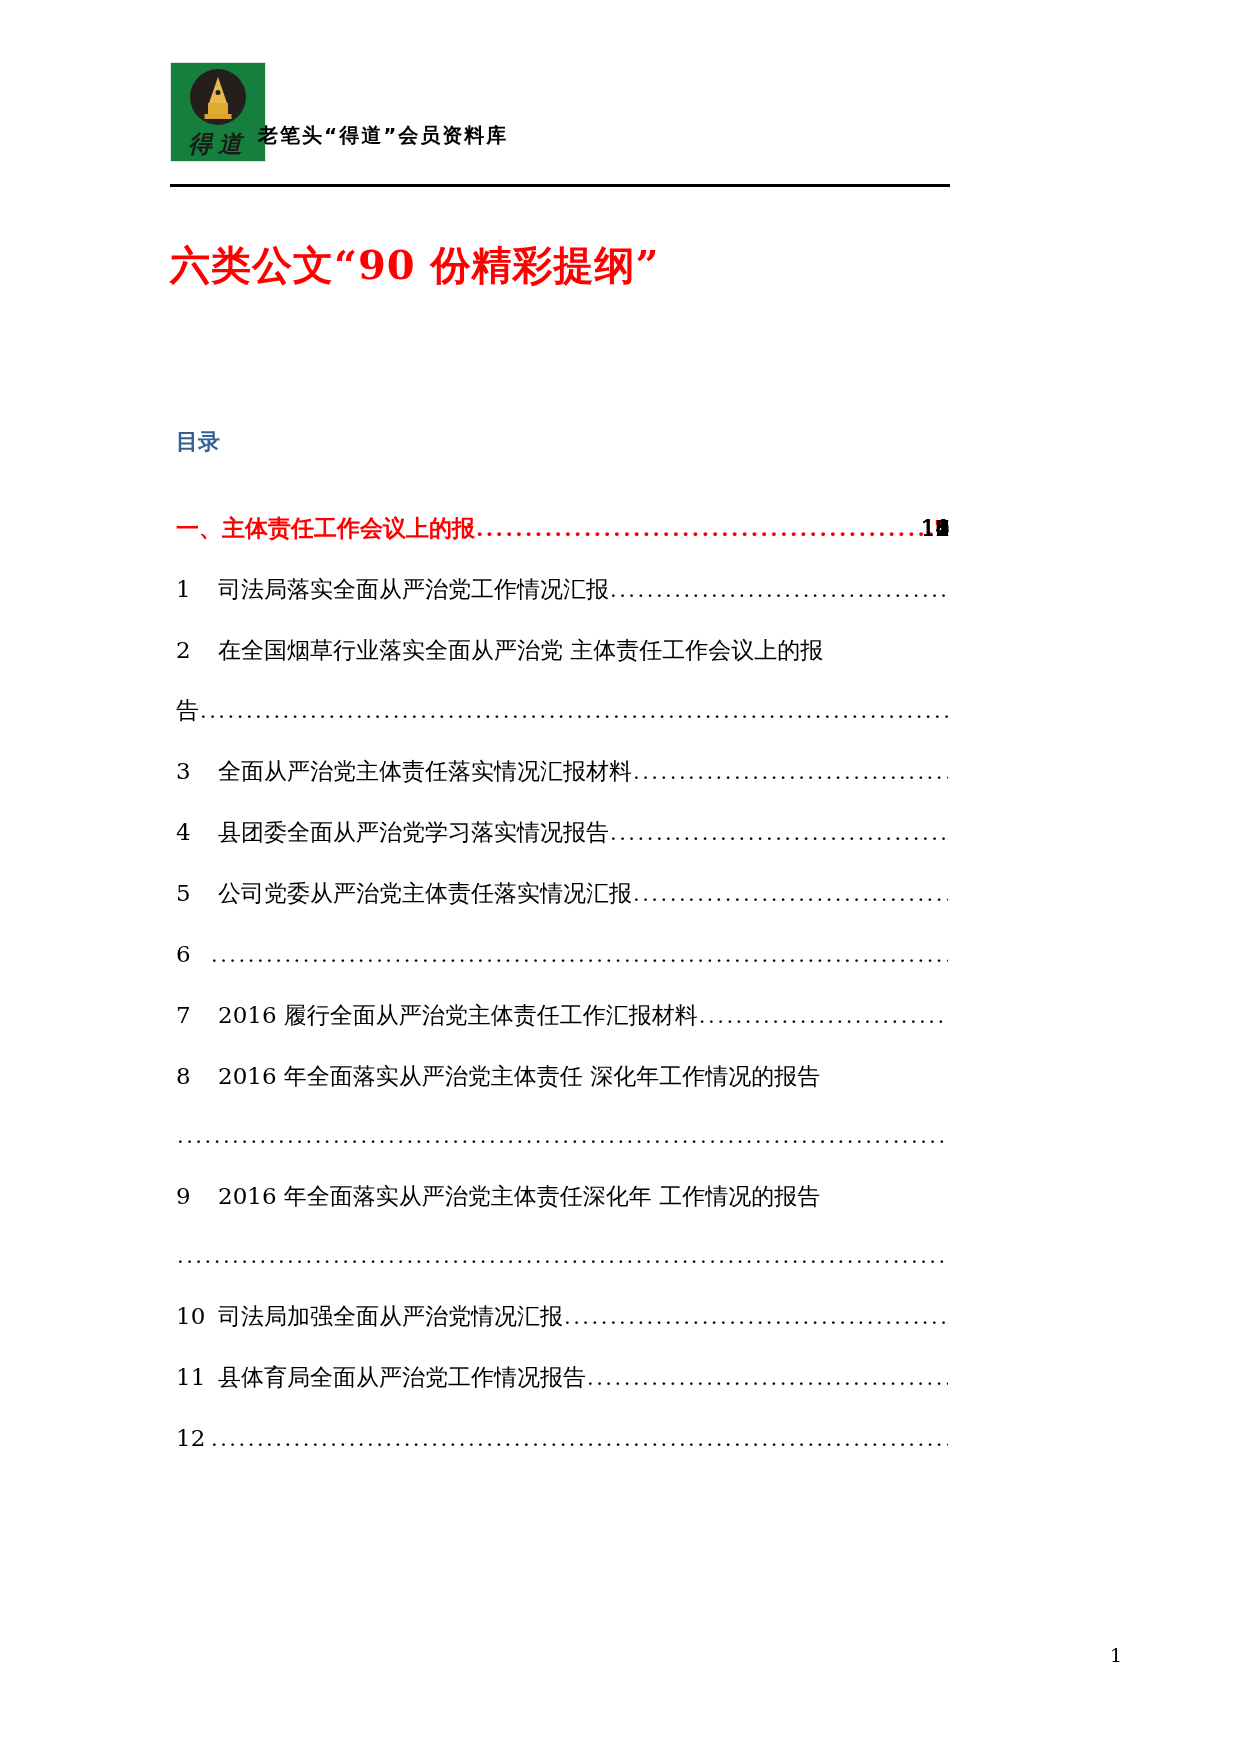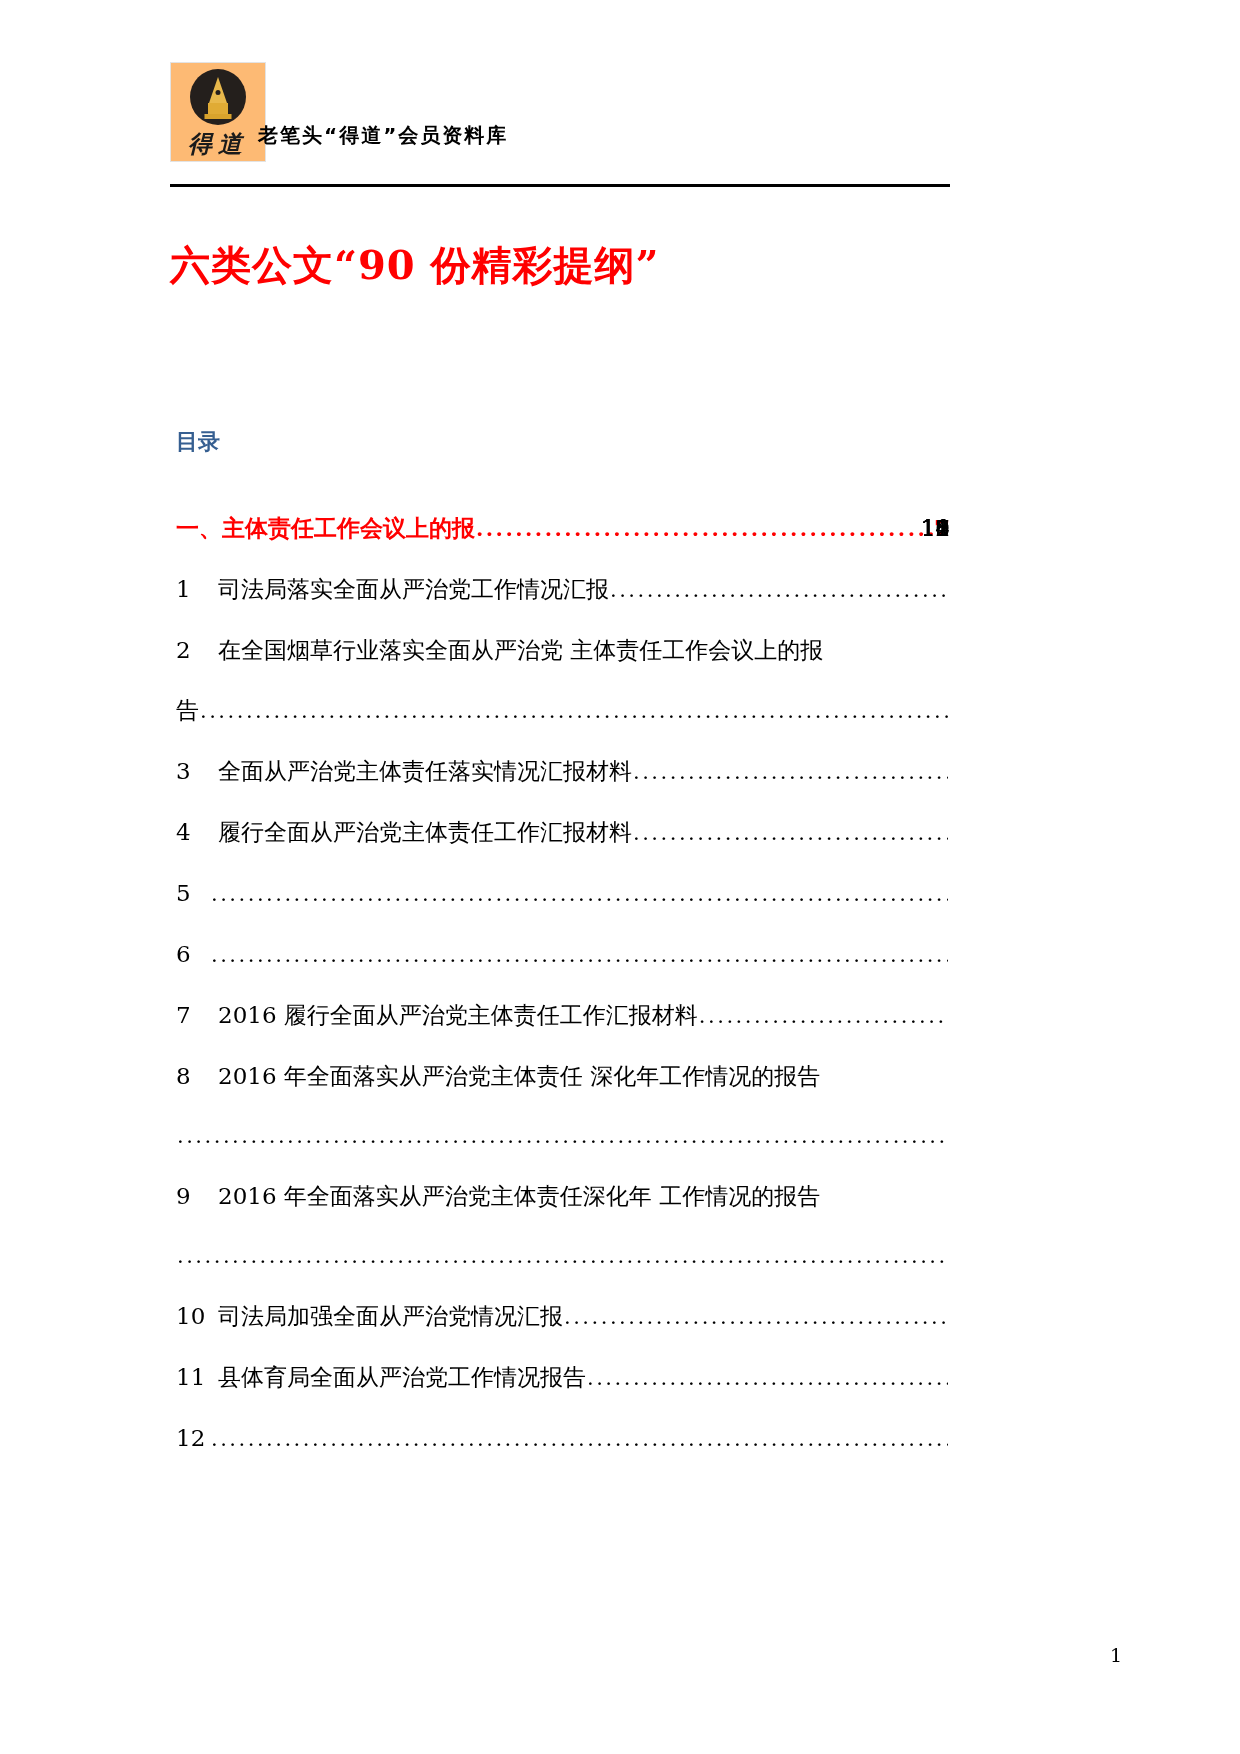--- a/index.html
+++ b/index.html
@@ -29,21 +29,21 @@
     top: 60px;
     width: 780px;
     height: 120px;
   }
   .logo {
     position: absolute;
     left: 0px;
     top: 2px;
     width: 96px;
     height: 100px;
-    background: #fdba74;
+    background: #15803d;
     border: 1px solid #e3e3e3;
     box-sizing: border-box;
   }
   .logo .nib-oval {
     position: absolute;
     left: 50%;
     top: 6px;
     transform: translateX(-50%);
     width: 56px;
     height: 56px;
@@ -287,28 +287,29 @@
         <div class="row">
           <span class="num">3</span>
           <span class="label">全面从严治党主体责任落实情况汇报材料</span>
           <span class="leader"></span>
           <span class="page">8</span>
         </div>
       </div>
       <div class="toc-entry">
         <div class="row">
           <span class="num">4</span>
-          <span class="label">履行全面从严治党主体责任工作汇报材料</span>
+          <span class="label">县团委全面从严治党学习落实情况报告</span>
           <span class="leader"></span>
           <span class="page">10</span>
         </div>
       </div>
       <div class="toc-entry">
         <div class="row">
           <span class="num">5</span>
+          <span class="label">公司党委从严治党主体责任落实情况汇报</span>
           <span class="leader"></span>
           <span class="page">10</span>
         </div>
       </div>
       <div class="toc-entry">
         <div class="row">
           <span class="num">6</span>
           <span class="leader"></span>
           <span class="page">11</span>
         </div>

